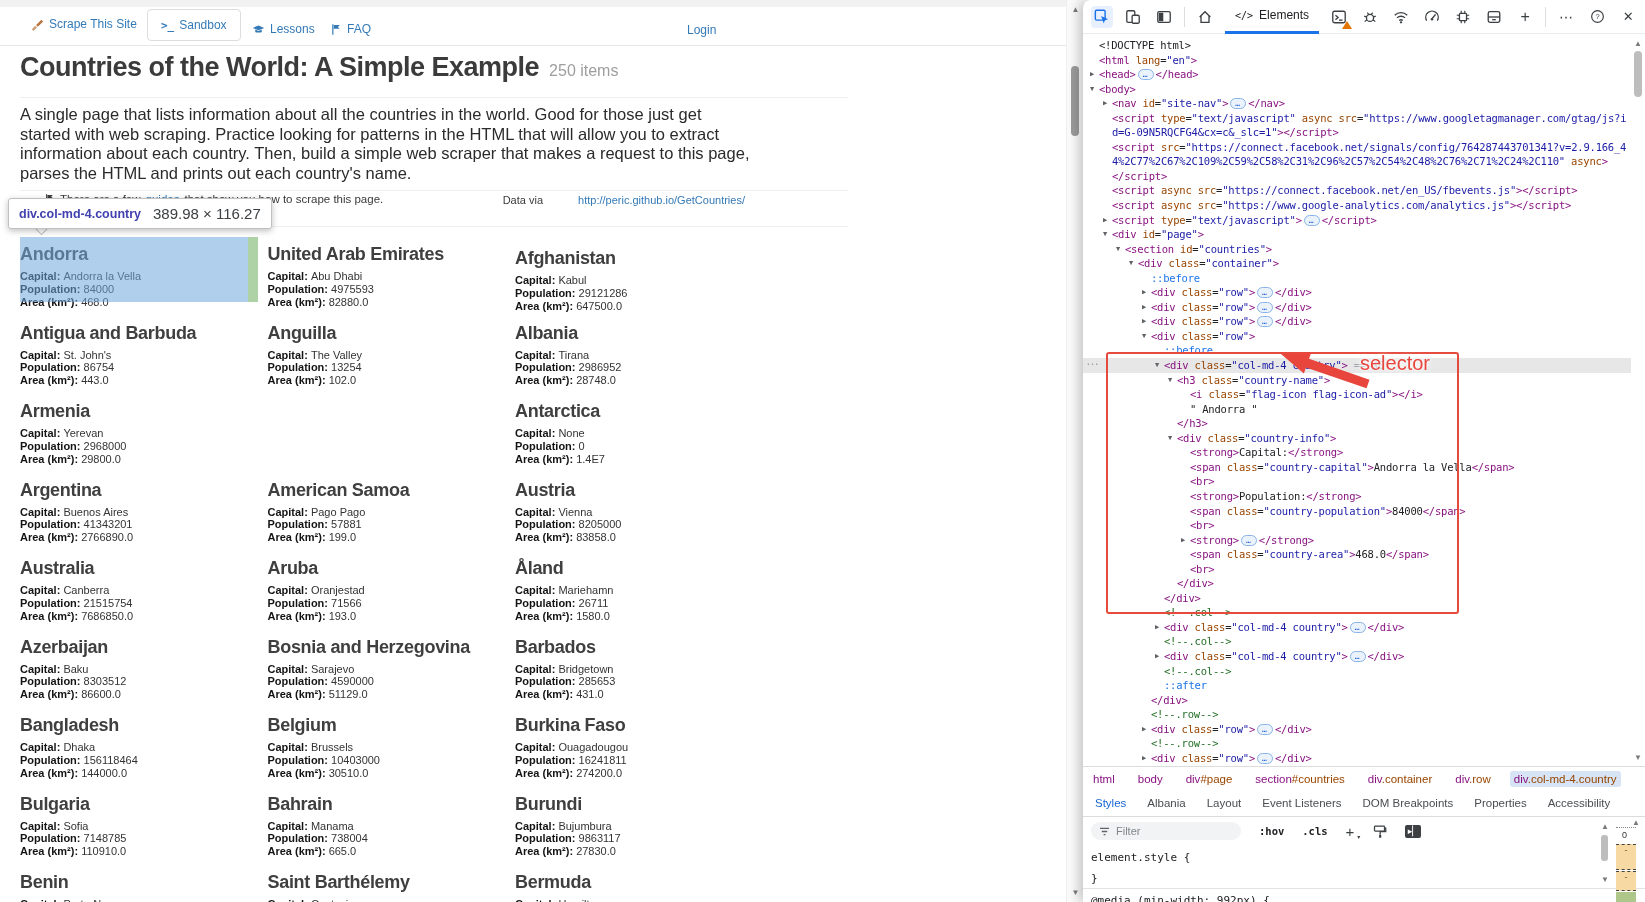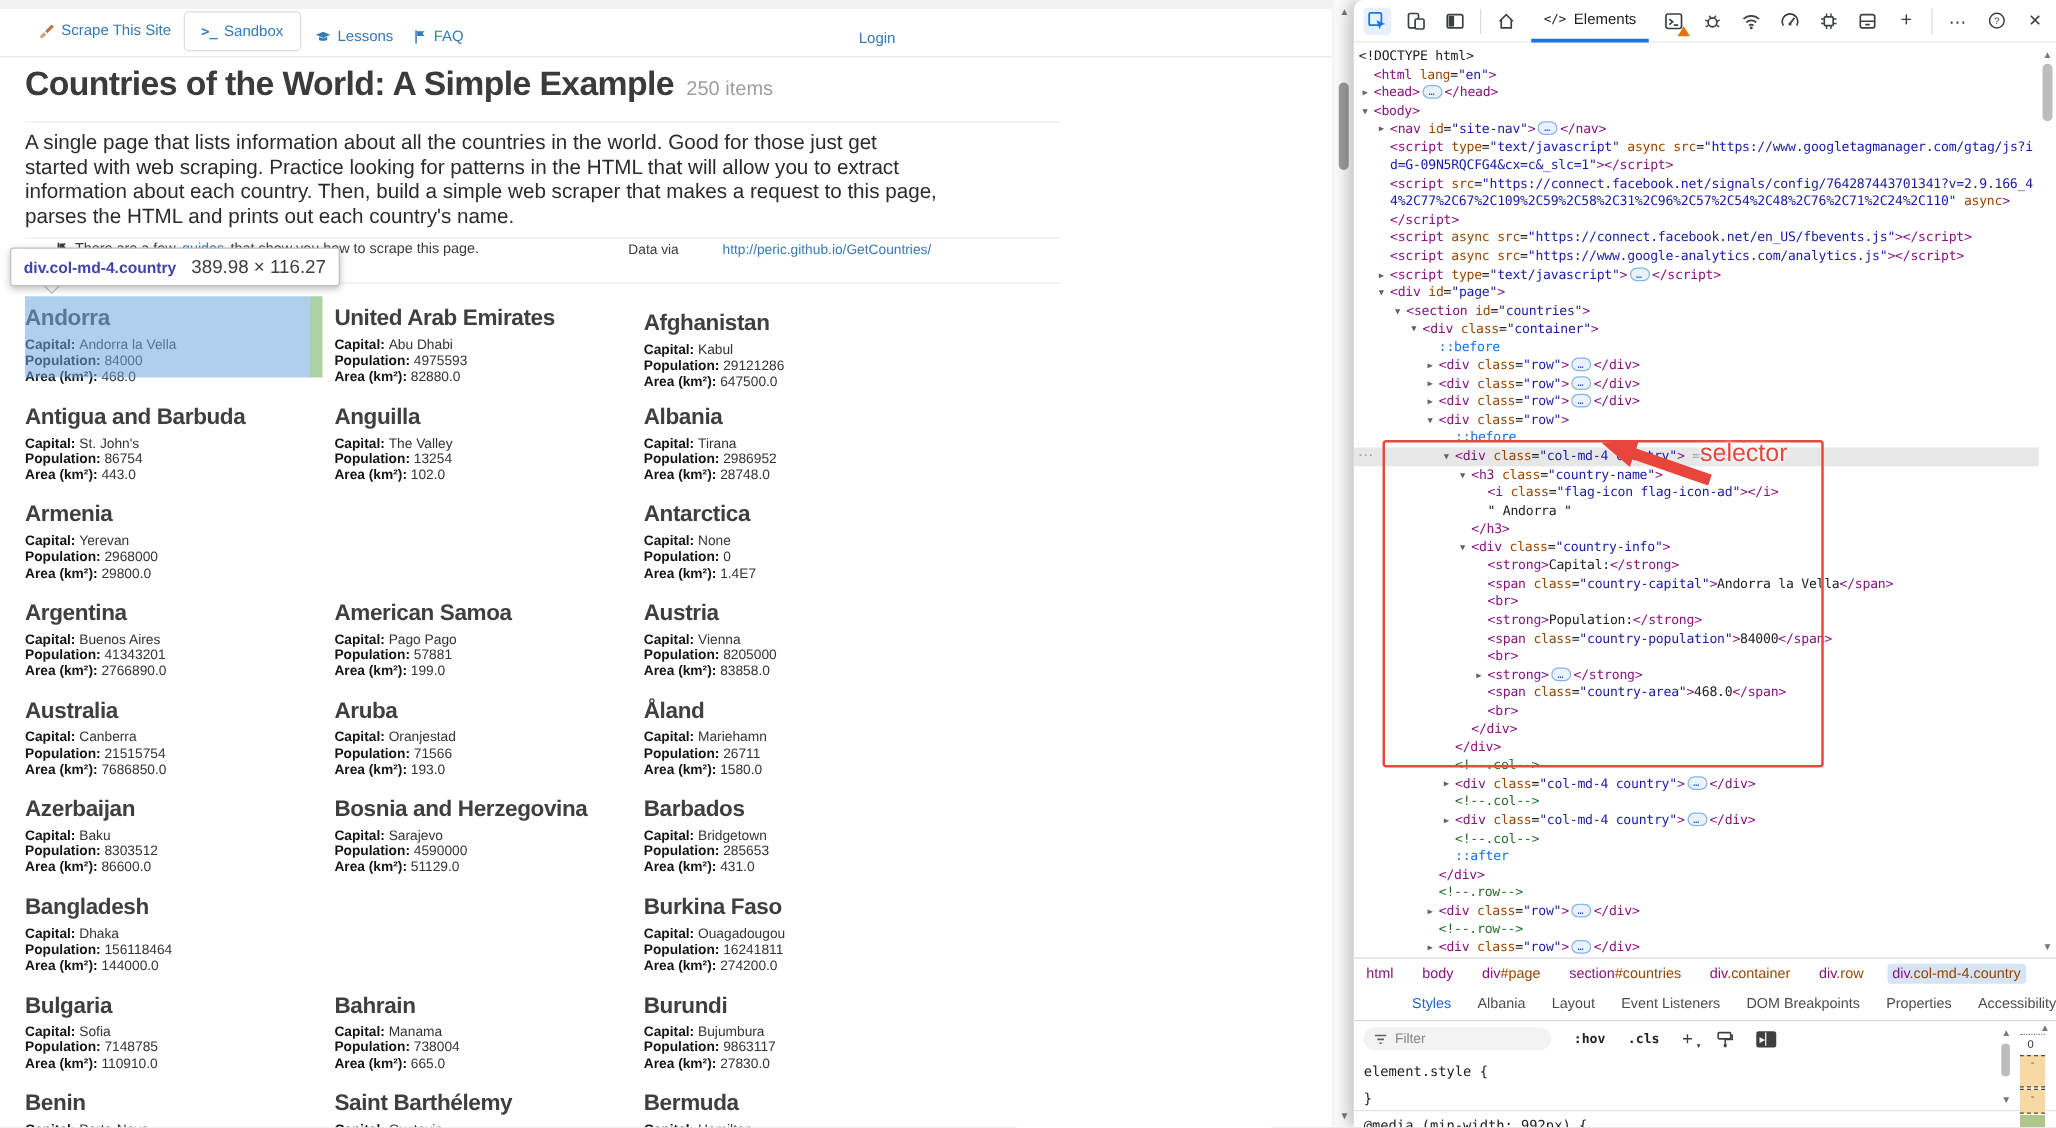--- a/index.html
+++ b/index.html
@@ -81,21 +81,21 @@
              text-shadow:0 0 3px #fff,0 0 6px #fff,0 0 8px #fff;}
   .sel-arrow{position:absolute;left:23px;top:346px;z-index:7;pointer-events:none;}
 
   
   .crumbs{position:absolute;left:0;top:766px;width:100%;height:24px;border-top:1px solid #dcdcdc;display:flex;align-items:center;gap:15px;padding-left:6px;box-sizing:border-box;font-size:11.5px;white-space:nowrap;}
   .crumb{cursor:pointer;padding:2px 4px;border-radius:3px;}
   .crumb .cr-t{color:#881280;} .crumb .cr-s{color:#994500;}
   .crumb.sel{background:#d6e4f5;}
 
   
-  .ptabs{position:absolute;left:0;top:790px;width:100%;height:27px;border-bottom:1px solid #dcdcdc;display:flex;align-items:center;gap:21px;box-sizing:border-box;font-size:11.5px;color:#4a4d51;white-space:nowrap;justify-content:flex-end;}
+  .ptabs{position:absolute;left:0;top:790px;width:100%;height:27px;border-bottom:1px solid #dcdcdc;display:flex;align-items:center;gap:21px;padding-left:12px;box-sizing:border-box;font-size:11.5px;color:#4a4d51;white-space:nowrap;}
   .ptab{cursor:pointer;}
   .ptab.active{color:#1967d2;}
 
   
   .frow{position:absolute;left:0;top:817px;width:100%;height:28px;display:flex;align-items:center;gap:18px;padding-left:8px;box-sizing:border-box;}
   .fpill{width:150px;height:18px;background:#f1f3f4;border-radius:12px;display:flex;align-items:center;gap:6px;padding-left:8px;box-sizing:border-box;}
   .fpill span{font-size:11px;color:#80868b;}
   .fbtn{font-size:11px;color:#202124;cursor:pointer;}
   .plus{font-size:15px;color:#3c4043;cursor:pointer;position:relative;}
   .plus:after{content:"▾";font-size:6px;position:absolute;right:-6px;bottom:0;color:#3c4043;}
@@ -317,20 +317,28 @@
           </div>
         </div>
         <div class="country-card" style="left: 0px; top: 715px;">
           <h3>Bangladesh</h3>
           <div class="cinfo">
             <div><b>Capital: </b><span>Dhaka</span></div>
             <div><b>Population: </b><span>156118464</span></div>
             <div><b>Area (km²): </b><span>144000.0</span></div>
           </div>
         </div>
+        <div class="country-card" style="left: 247.5px; top: 715px;">
+          <h3>Belgium</h3>
+          <div class="cinfo">
+            <div><b>Capital: </b><span>Brussels</span></div>
+            <div><b>Population: </b><span>10403000</span></div>
+            <div><b>Area (km²): </b><span>30510.0</span></div>
+          </div>
+        </div>
         <div class="country-card" style="left: 495px; top: 715px;">
           <h3>Burkina Faso</h3>
           <div class="cinfo">
             <div><b>Capital: </b><span>Ouagadougou</span></div>
             <div><b>Population: </b><span>16241811</span></div>
             <div><b>Area (km²): </b><span>274200.0</span></div>
           </div>
         </div>
         <div class="country-card" style="left: 0px; top: 793.5px;">
           <h3>Bulgaria</h3>
@@ -475,21 +483,21 @@
             <circle cx="9" cy="9" r="7" fill="none" stroke="#3c4043" stroke-width="1.4"></circle>
             <text x="9" y="12.5" text-anchor="middle" font-size="9" fill="#3c4043" font-family="Liberation Sans,sans-serif">?</text>
           </svg>
       </div>
       <div class="ticon">
           <span class="txt-ic" style="font-size:13px">✕</span>
         </div>
     </div>
 
     <div class="tree">
-        <div class="tl" style="padding-left: 4px;"><span class="seg-x">&lt;!DOCTYPE html&gt;</span></div>
+        <div class="tl" style="padding-left: 16px;"><span class="seg-x">&lt;!DOCTYPE html&gt;</span></div>
         <div class="tl" style="padding-left: 16px;"><span class="seg-t">&lt;html </span><span class="seg-a">lang</span><span class="seg-x">=</span><span class="seg-v">"en"</span><span class="seg-t">&gt;</span></div>
         <div class="tl" style="padding-left: 16px;"><span class="ar" style="left: 4px;">▶</span><span class="seg-t">&lt;head&gt;</span><span class="seg-e">…</span><span class="seg-t">&lt;/head&gt;</span></div>
         <div class="tl" style="padding-left: 16px;"><span class="ar" style="left: 4px;">▼</span><span class="seg-t">&lt;body&gt;</span></div>
         <div class="tl" style="padding-left: 29px;"><span class="ar" style="left: 17px;">▶</span><span class="seg-t">&lt;nav </span><span class="seg-a">id</span><span class="seg-x">=</span><span class="seg-v">"site-nav"</span><span class="seg-t">&gt;</span><span class="seg-e">…</span><span class="seg-t">&lt;/nav&gt;</span></div>
         <div class="tl" style="padding-left: 29px;"><span class="seg-t">&lt;script </span><span class="seg-a">type</span><span class="seg-x">=</span><span class="seg-v">"text/javascript"</span><span class="seg-a"> async</span><span class="seg-a"> src</span><span class="seg-x">=</span><span class="seg-v">"https://www.googletagmanager.com/gtag/js?i</span></div>
         <div class="tl" style="padding-left: 29px;"><span class="seg-v">d=G-09N5RQCFG4&amp;cx=c&amp;_slc=1"</span><span class="seg-t">&gt;&lt;/script&gt;</span></div>
         <div class="tl" style="padding-left: 29px;"><span class="seg-t">&lt;script </span><span class="seg-a">src</span><span class="seg-x">=</span><span class="seg-v">"https://connect.facebook.net/signals/config/764287443701341?v=2.9.166_4</span></div>
         <div class="tl" style="padding-left: 29px;"><span class="seg-v">4%2C77%2C67%2C109%2C59%2C58%2C31%2C96%2C57%2C54%2C48%2C76%2C71%2C24%2C110"</span><span class="seg-a"> async</span><span class="seg-t">&gt;</span></div>
         <div class="tl" style="padding-left: 29px;"><span class="seg-t">&lt;/script&gt;</span></div>
         <div class="tl" style="padding-left: 29px;"><span class="seg-t">&lt;script </span><span class="seg-a">async</span><span class="seg-a"> src</span><span class="seg-x">=</span><span class="seg-v">"https://connect.facebook.net/en_US/fbevents.js"</span><span class="seg-t">&gt;&lt;/script&gt;</span></div>

